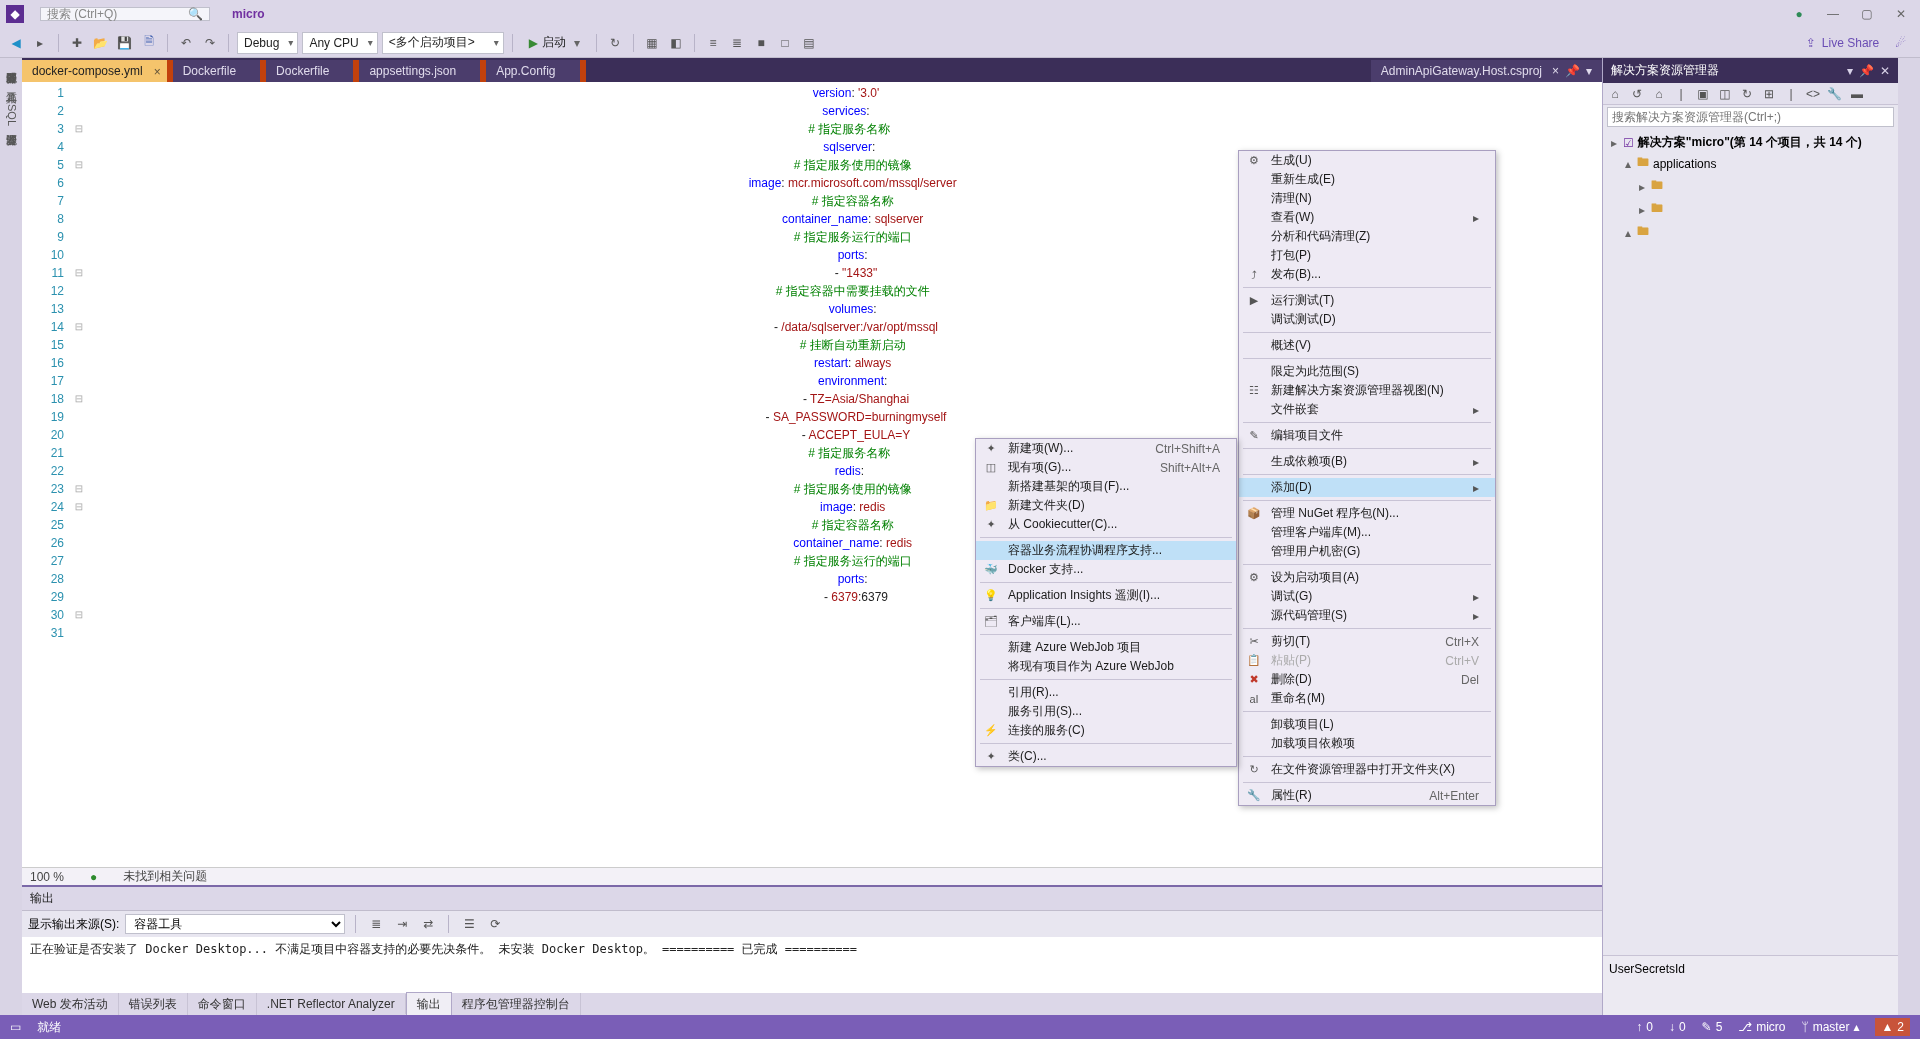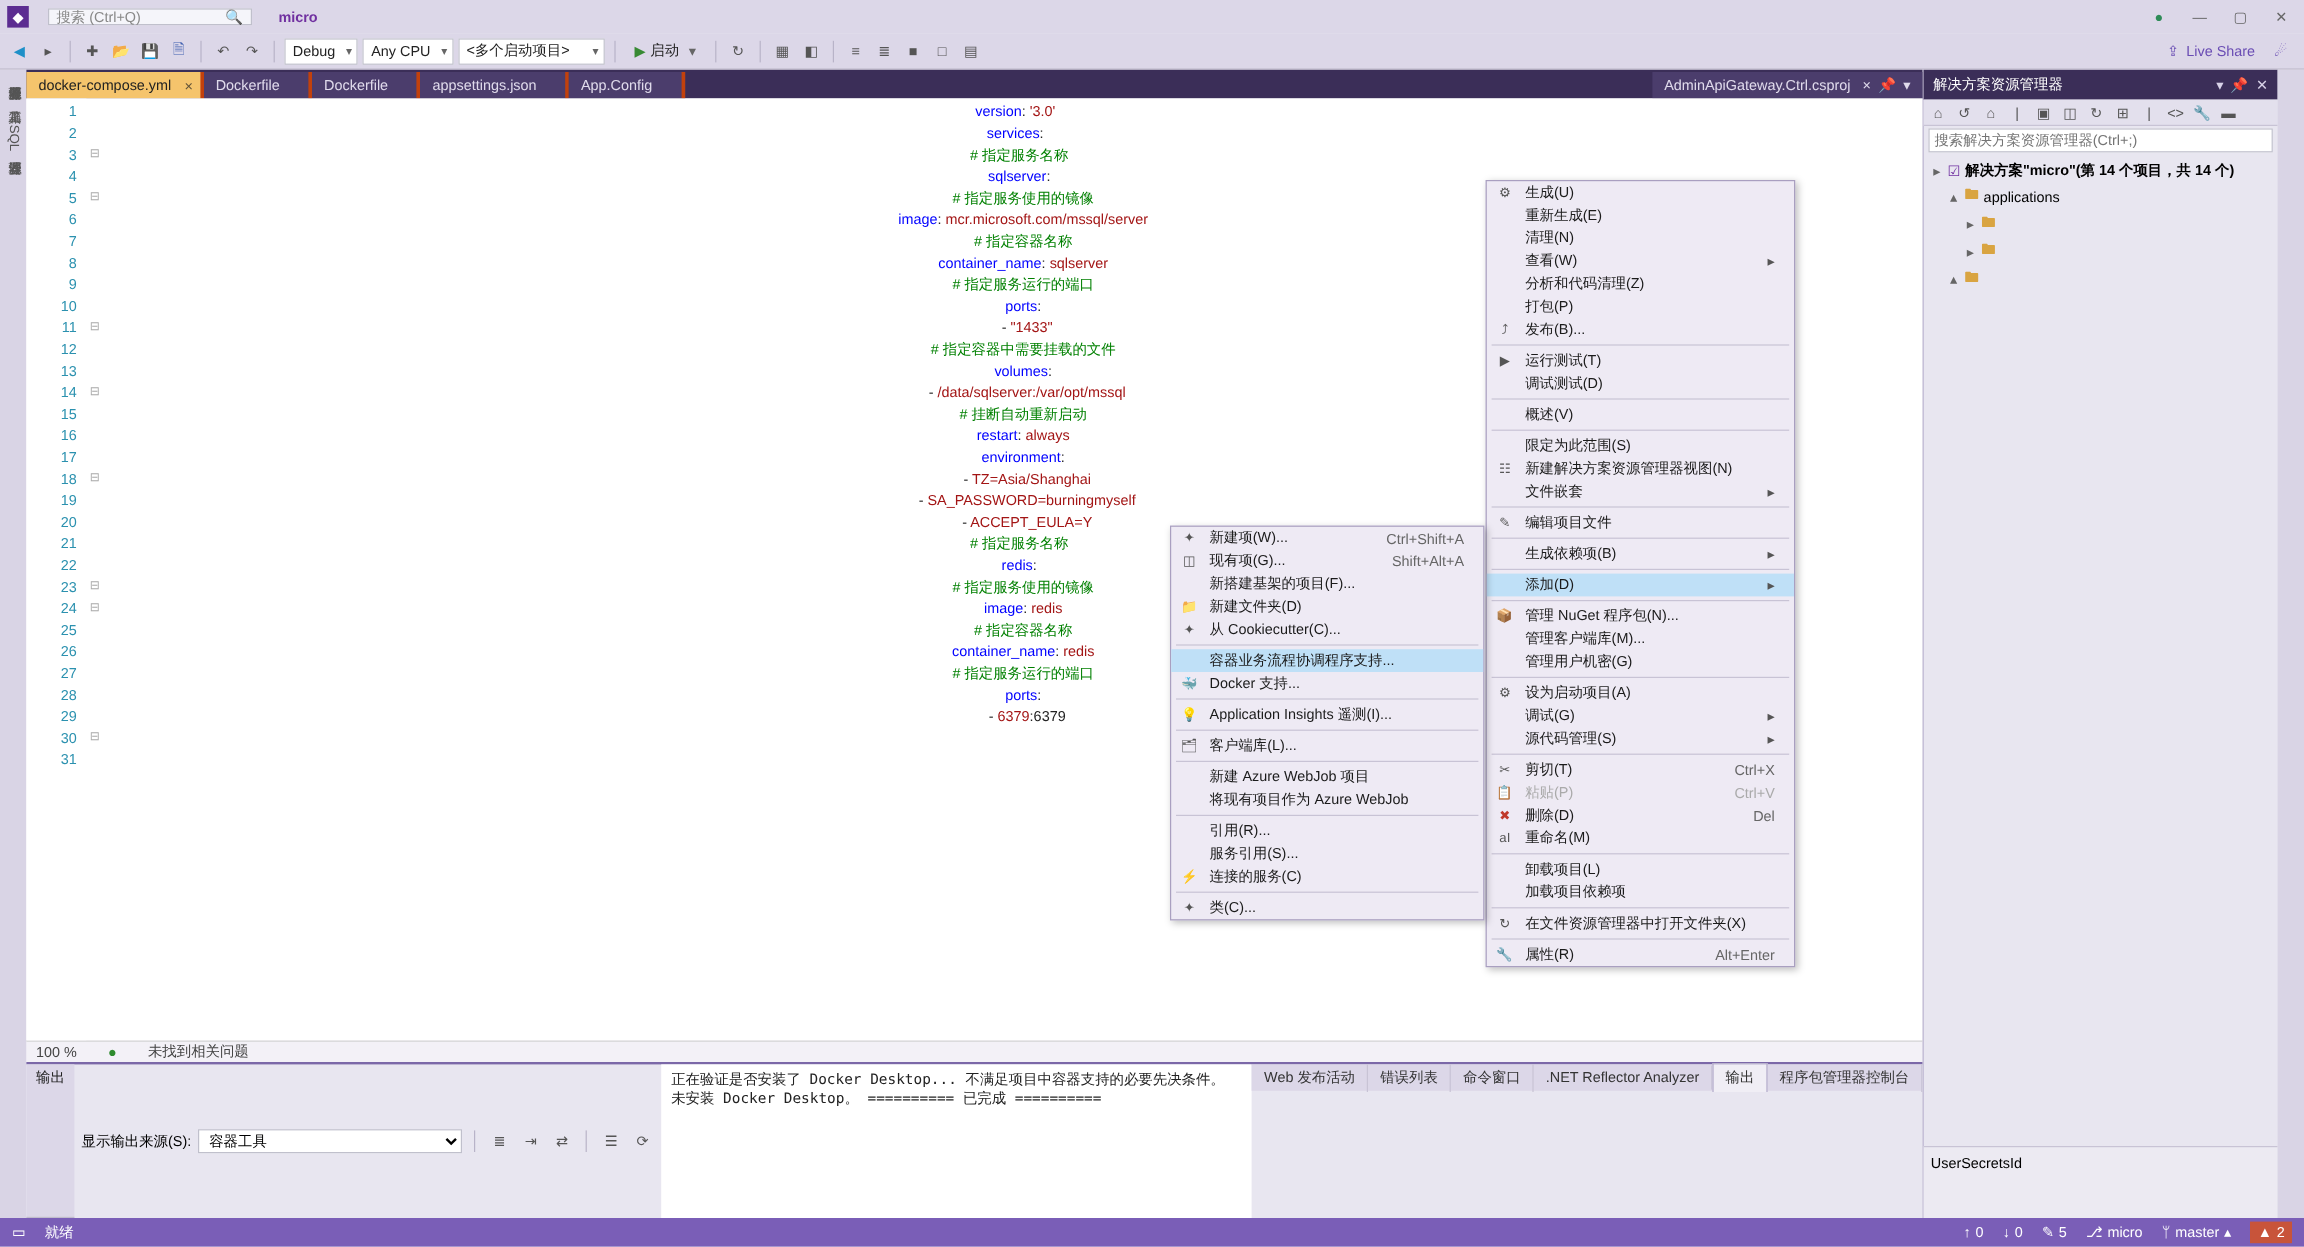--- a/index.html
+++ b/index.html
@@ -21,40 +21,40 @@
 .tb-start .tri { color:#388a34; }
 .live-share { margin-left:auto; display:flex; align-items:center; gap:6px; color:#6a4db4; padding-right:8px; }
 
 .main { flex: 1; display: flex; overflow: hidden; }
 
 .leftgutter { width: 22px; background: #d9d4e5; display:flex; flex-direction:column; align-items:center; padding-top:6px; gap:20px; color:#555; }
 .leftgutter span { writing-mode: vertical-rl; font-size:11px; }
 
 .editor-area { flex: 1; display:flex; flex-direction:column; min-width:0; position:relative; }
 .tab-strip { display:flex; height:24px; background:#3b2e58; align-items:flex-end; }
-.tab { padding:4px 24px 4px 10px; background:#4b3d6c; color:#e0dbec; border-right:3px solid #c2410c; position:relative; cursor:default; }
+.tab { padding:4px 24px 4px 10px; background:#4b3d6c; color:#e0dbec; border-right:6px solid #c2410c; position:relative; cursor:default; }
 .tab.active { background:#f5c46c; color:#222; }
 .tab .x { position:absolute; right:6px; top:5px; color:inherit; opacity:.7; }
 .tab-rt { margin-left:auto; padding:4px 10px; background:#4b3d6c; color:#e0dbec; display:flex; align-items:center; gap:6px; }
 .tab-rt .x { margin-left:4px; }
 
 .code-pane { flex:1; display:flex; background:#fff; font-family:Consolas,monospace; overflow:hidden; position:relative; }
 .gutter-col { width:50px; background:#fff; color:#2b91af; text-align:right; padding:2px 8px 0 0; line-height:18px; }
 .fold-col { width:14px; color:#aaa; line-height:18px; padding-top:2px; }
 .fold-col div { height:18px; font-size:10px; text-align:center; }
 .code-col { flex:1; padding:2px 0 0 4px; line-height:18px; white-space:pre; font-family:Consolas,monospace; font-size:13px;text-align:center; }
 .kw { color:#0000ff; }
 .str { color:#a31515; }
 .cmt { color:#008000; }
 .plain { color:#222; }
 
 .code-status { height:18px; border-top:1px solid #ccc; display:flex; align-items:center; gap:26px; padding:0 8px; background:#f3f1f7; font-size:11px; color:#444; }
 .code-status .ok { color:#2e8b2e; }
 
-.output-panel { height:130px; border-top:2px solid #7b68a8; display:flex; background:#e8e6f0; }
+.output-panel { height:130px; border-top:2px solid #7b68a8; display:flex; flex-direction:column; background:#e8e6f0; }
 .output-title { background:#dcd7e8; color:#222; padding:3px 8px; border-bottom:1px solid #c0bccc; }
 .output-bar { display:flex; align-items:center; gap:6px; padding:3px 6px; }
 .output-bar select { flex:0 0 220px; height:20px; border:1px solid #c0c0cc; background:#fff; padding:0 4px; }
 .output-body { flex:1; background:#fff; padding:4px 8px; font-family:Consolas,monospace; font-size:12px; line-height:16px; color:#222; overflow:auto; }
 .output-tabs { display:flex; background:#dcd7e8; height:22px; align-items:center; }
 .output-tabs .ot { padding:3px 10px; color:#333; border-right:1px solid #c8c3d5; }
 .output-tabs .ot.active { background:#f0eef5; border-top:1px solid #b0a8c8; border-left:1px solid #b0a8c8; border-right:1px solid #b0a8c8; }
 
 .rightpane { width: 296px; display:flex; flex-direction:column; background:#e8e6f0; border-left:1px solid #b0a8c8; }
 .rightgutter { width:22px; background:#d9d4e5; }
@@ -160,21 +160,21 @@
   </div>
 
   <div class="editor-area">
     <div class="tab-strip" id="tabstrip">
         <div class="tab active">docker-compose.yml<span class="x">×</span></div>
         <div class="tab">Dockerfile</div>
         <div class="tab">Dockerfile</div>
         <div class="tab">appsettings.json</div>
         <div class="tab">App.Config</div>
         <div class="tab-rt">
-          <span>AdminApiGateway.Ctrl.csproj</span>
+          <span>AdminApiGateway.Host.csproj</span>
           <span class="x">×</span>
           <span>📌</span>
           <span>▾</span>
         </div>
       </div>
     <div class="code-pane">
       <div class="gutter-col" id="gutter">
           <div>1</div>
           <div>2</div>
           <div>3</div>

